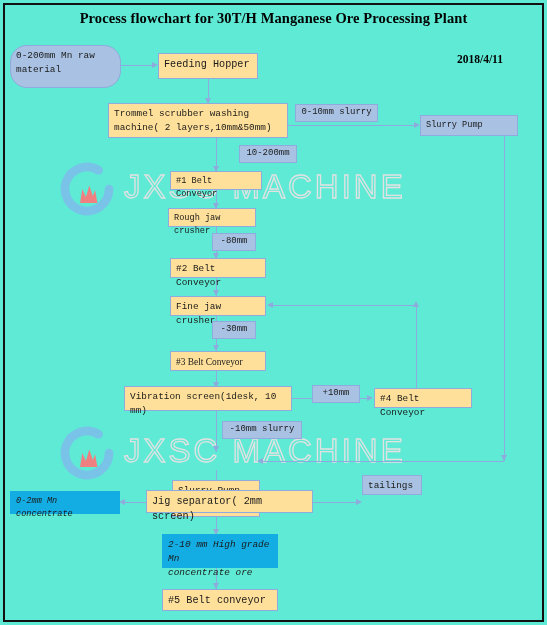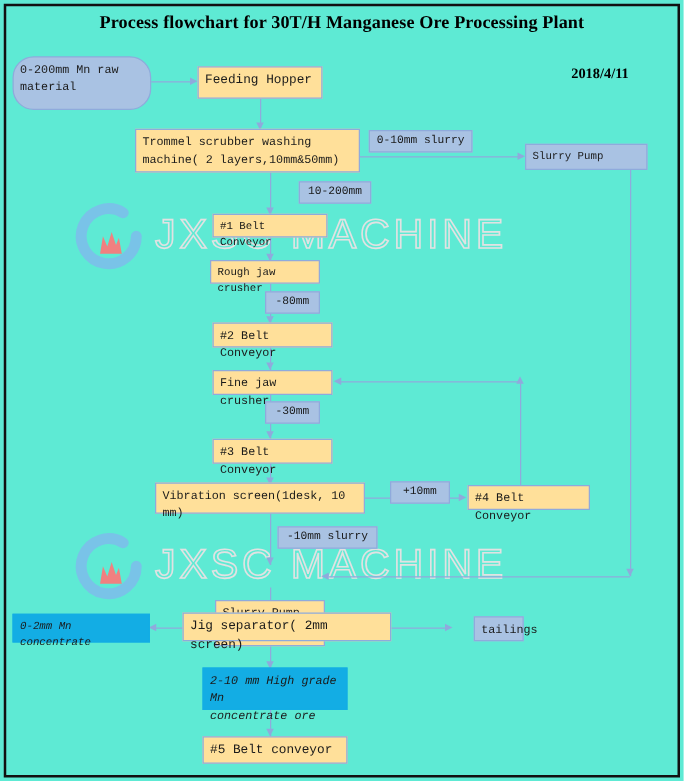--- a/index.html
+++ b/index.html
@@ -243,33 +243,33 @@
   <div class="node blue" style="left:420px; top:115px; width:98px; height:21px;">Slurry Pump</div>
 
   <div class="node yellow" style="left:170px; top:171px; width:92px; height:19px;">#1 Belt Conveyor</div>
 
   <div class="node yellow" style="left:168px; top:208px; width:88px; height:19px;">Rough jaw crusher</div>
 
   <div class="node yellow mid" style="left:170px; top:258px; width:96px; height:20px;">#2 Belt Conveyor</div>
 
   <div class="node yellow mid" style="left:170px; top:296px; width:96px; height:20px;">Fine jaw crusher</div>
 
-  <div class="node yellow mid" style="left:170px; top:351px; width:96px; height:20px;">#3 Belt Conveyor</div>
+  <div class="node yellow mid" style="left:170px; top:351px; width:96px; height:20px;font-family:Liberation Serif, serif;">#3 Belt Conveyor</div>
 
   <div class="node yellow mid" style="left:124px; top:386px; width:168px; height:25px;">Vibration screen(1desk, 10 mm)</div>
 
   <div class="node yellow mid" style="left:374px; top:388px; width:98px; height:20px;">#4 Belt Conveyor</div>
 
   <div class="node yellow mid" style="left:172px; top:480px; width:88px; height:37px;">Slurry Pump</div>
 
   <div class="node yellow big" style="left:146px; top:490px; width:167px; height:23px;">Jig separator( 2mm screen)</div>
 
   <div class="node cyan" style="left:10px; top:491px; width:110px; height:23px;">0-2mm Mn concentrate</div>
 
-  <div class="node blue mid" style="left:362px; top:493px; width:40px; height:20px;margin-left:17px;">tailings</div>
+  <div class="node blue mid" style="left:362px; top:475px; width:60px; height:20px;">tailings</div>
 
   <div class="node cyan mid" style="left:162px; top:534px; width:116px; height:34px;">2-10 mm High grade Mn
 concentrate ore</div>
 
   <div class="node yellow big" style="left:162px; top:589px; width:116px; height:22px;">#5 Belt conveyor</div>
 
   <div class="label" style="left:295px; top:104px; width:83px; height:18px;">0-10mm slurry</div>
 
   <div class="label" style="left:212px; top:145px; width:58px; height:18px;margin-left:27px;">10-200mm</div>
 

